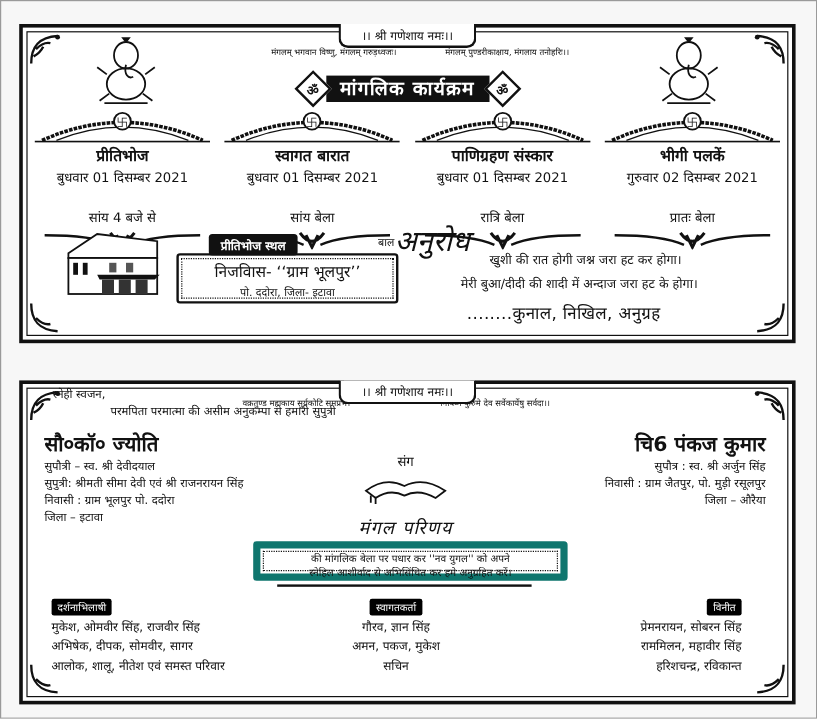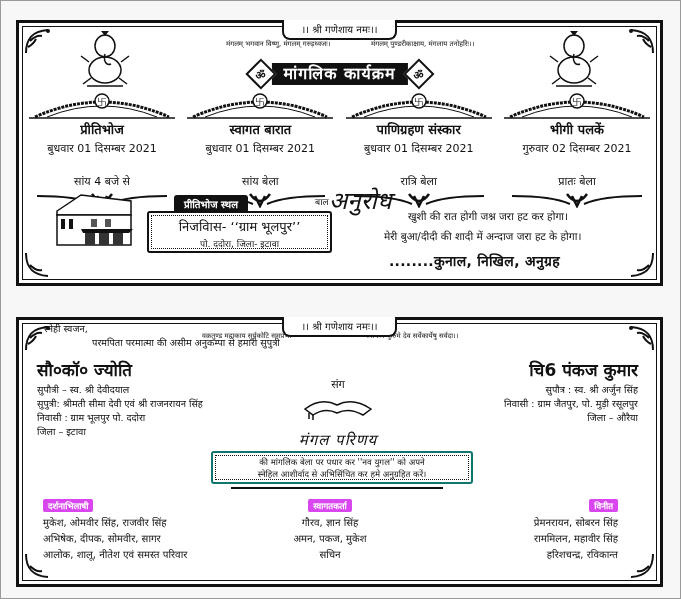--- a/index.html
+++ b/index.html
@@ -44,43 +44,43 @@
   .venue-label { position: absolute; left: 171px; top: 192px; background: #111; color: #fff; font-size: 10px; font-weight: bold; padding: 2px 10px; border-radius: 3px; z-index: 2; }
   .venue-box { position: absolute; left: 128px; top: 208px; width: 185px; height: 42px; border: 2px solid #111; border-radius: 3px; text-align: center; }
   .venue-box::after { content: ""; position: absolute; inset: 2px; border: 1px dotted #111; }
   .venue-box .l1 { font-size: 13px; margin-top: 4px; }
   .venue-box .l2 { font-size: 9px; margin-top: 2px; }
 
   .anurodh { position: absolute; left: 300px; top: 180px; font-family: "DejaVu Serif", serif; }
   .anurodh .small { font-size: 9px; position: absolute; left: 0; top: 12px; }
   .anurodh .big { font-size: 24px; font-style: italic; position: absolute; left: 14px; top: 0; white-space: nowrap; }
   .request-line { position: absolute; font-size: 10.5px; white-space: nowrap; }
-  .signature { position: absolute; left: 415px; top: 234px; font-size: 14px; white-space: nowrap; letter-spacing: 0.3px; font-weight: bold; }
+  .signature { position: absolute; left: 415px; top: 234px; font-size: 14px; white-space: nowrap; letter-spacing: 0.3px; }
 
   .greeting { position: absolute; left: 55px; top: 9px; font-size: 9.5px; }
   .intro { position: absolute; left: 88px; top: 24px; font-size: 9.5px; white-space: nowrap; }
 
   .bride, .groom { position: absolute; top: 55px; }
   .bride { left: 34px; }
   .groom { right: 28px; text-align: right; }
   .person-name { font-size: 17px; font-weight: bold; margin-bottom: 2px; }
   .person-line { font-size: 9.5px; line-height: 14px; white-space: nowrap; }
 
   .center-art { position: absolute; left: 275px; top: 40px; width: 110px; height: 90px; text-align: center; margin-top: 18px; }
   .center-art .sang { font-size: 11px; }
   .center-art svg { width: 70px; height: 30px; }
   .mangal { font-size: 15px; font-style: italic; font-family: "DejaVu Serif", serif; margin-top: 4px; letter-spacing: 1px; }
 
-  .invite-box { position: absolute; left: 192px; top: 135px; width: 262px; height: 33px; border: 2px solid #0f766e; border-radius: 3px; text-align: center; font-size: 8.5px; line-height: 12px; padding-top: 3px; }
+  .invite-box { position: absolute; left: 192px; top: 135px; width: 262px; height: 33px; border: 6px solid #0f766e; border-radius: 3px; text-align: center; font-size: 8.5px; line-height: 12px; padding-top: 3px; }
   .invite-box::after { content: ""; position: absolute; inset: 2px; border: 1px dotted #111; }
 
   .col-divider { position: absolute; left: 212px; top: 173px; width: 212px; height: 2px; background: #111; }
 
   .group { position: absolute; top: 180px; }
-  .group .tag { display: inline-block; background: #d946ef; color: #fff; font-size: 8.5px; font-weight: bold; padding: 1px 5px; border-radius: 2px; margin-bottom: 3px; }
+  .group .tag { display: inline-block; background: #000000; color: #fff; font-size: 8.5px; font-weight: normal; padding: 1px 5px; border-radius: 2px; margin-bottom: 3px; }
   .group .line { font-size: 10px; line-height: 16px; white-space: nowrap; }
   .group.left { left: 40px; }
   .group.center { left: 280px; text-align: center; width: 120px; margin-left: -13px; }
   .group.right { right: 25px; text-align: right; }
 </style>
 </head>
 <body>
 
 <div class="outer-frame"></div>
 

